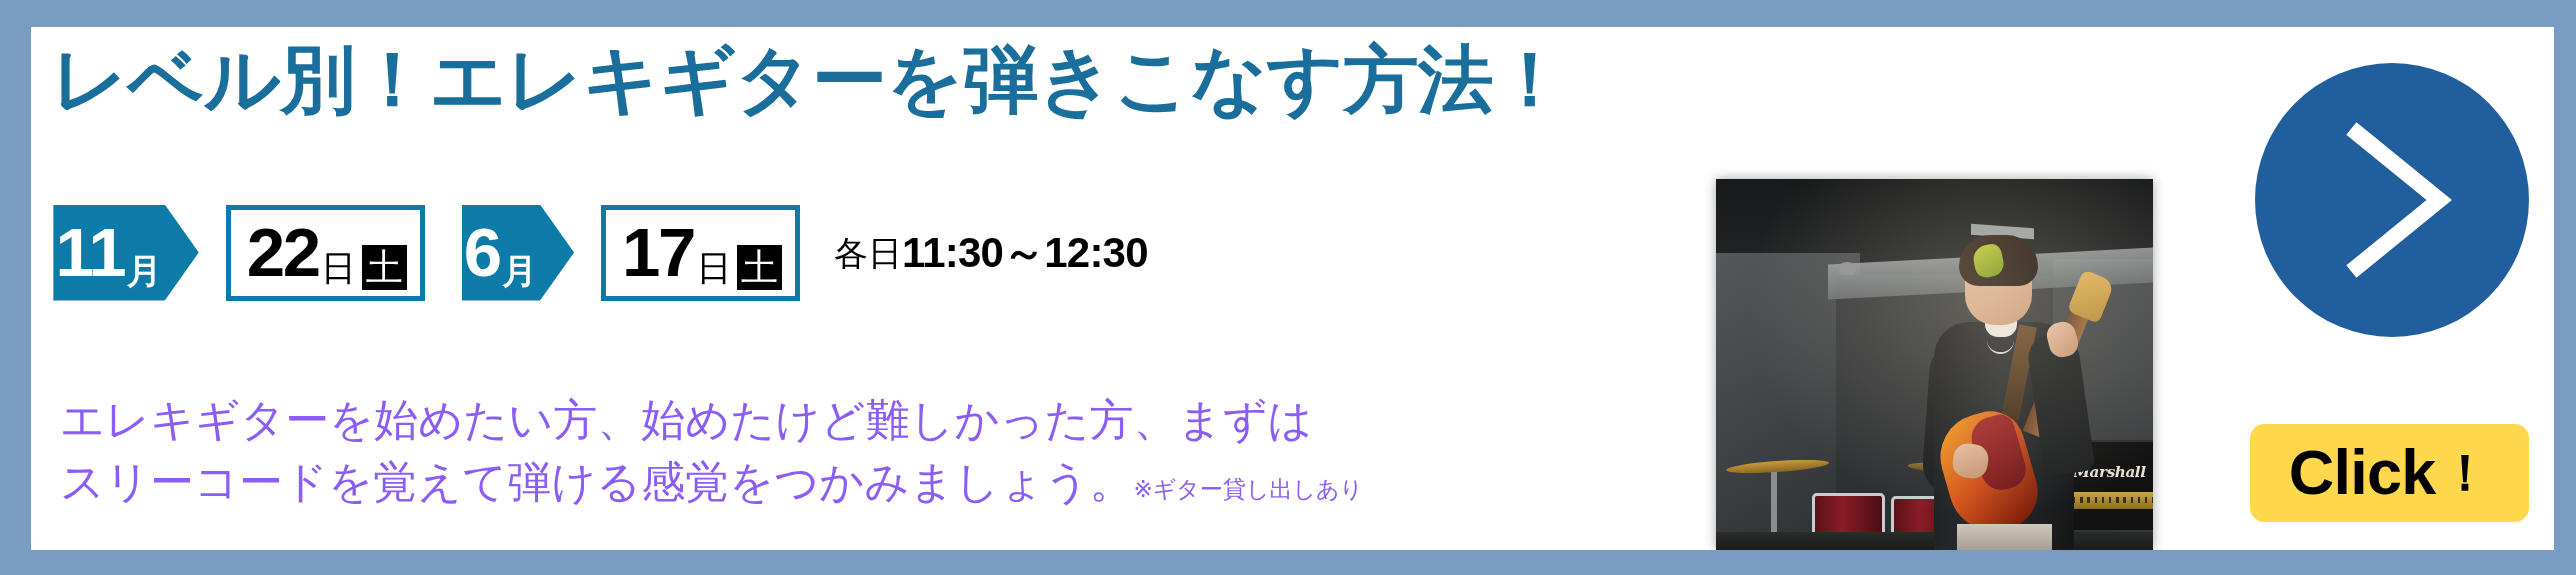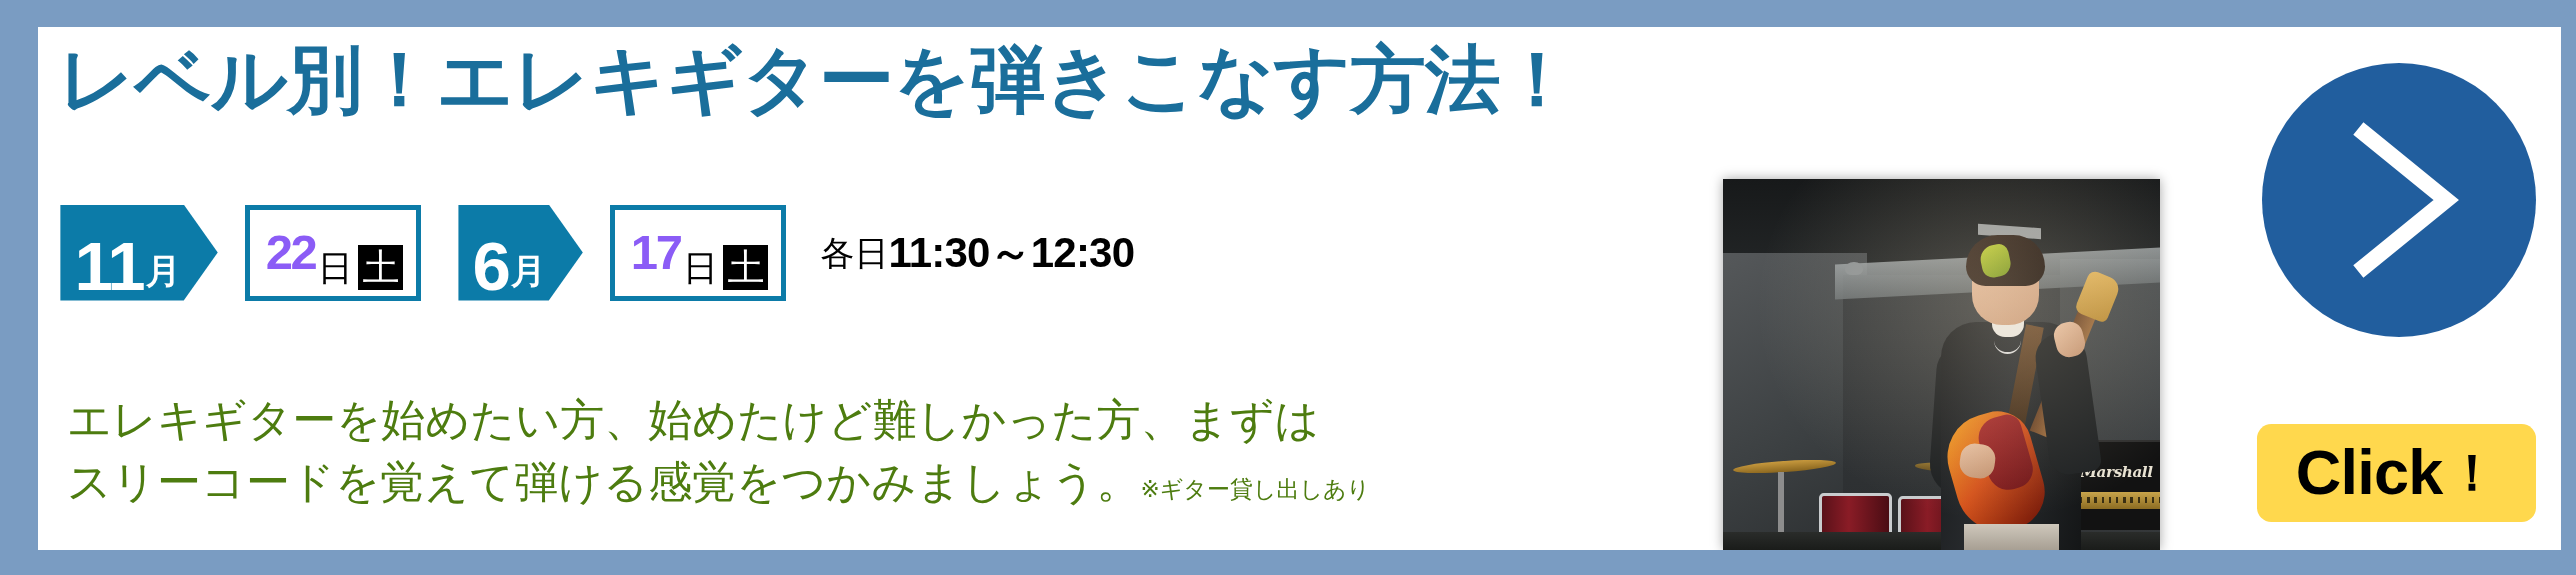--- a/index.html
+++ b/index.html
@@ -8,21 +8,21 @@
     background:#7a9cc2;
     font-family:"Liberation Sans","DejaVu Sans",sans-serif;
     overflow:hidden;
   }
   .banner{
     position:absolute;left:0;top:0;width:2576px;height:576px;
     background:#7a9cc2;
   }
   .inner{
     position:absolute;
-    left:38px;top:26.5px;
+    left:31px;top:26.5px;
     width:2523px;height:523px;
     background:#ffffff;
     overflow:hidden;
     text-decoration:underline;
   }
   
   .title{
     position:absolute;
     left:20px;top:14.4px;
     color:#1a6e9b;
@@ -41,22 +41,22 @@
     left:22.4px;top:178px;
     display:flex;
     align-items:center;
     height:96px;
   }
   .pennant{
     position:relative;
     height:96px;
     background:#0c7ba8;
     display:flex;
-    align-items:flex-end;
-    padding-left:14px;
+    align-items:center;
+    padding-left:2px;
     padding-right:37px;
     box-sizing:border-box;
     clip-path:polygon(0 0, calc(100% - 34px) 0, 100% 50%, calc(100% - 34px) 100%, 0 100%);
   }
   .pennant .mnum{
     color:#ffffff;
     font-size:69px;
     font-weight:bold;
     line-height:1;
     letter-spacing:-1.6px;
@@ -76,22 +76,22 @@
     height:96px;
     box-sizing:border-box;
     border:5.6px solid #0c7ba8;
     background:#ffffff;
     display:flex;
     align-items:center;
     padding:0 13px 0 16px;
     margin-left:27px;
   }
   .daybox .dnum{
-    color:#8b5cf6;
-    font-size:49px;
+    color:#000000;
+    font-size:69px;
     font-weight:bold;
     line-height:1;
     letter-spacing:-2.4px;
     font-family:"Liberation Sans","DejaVu Sans",sans-serif;
   }
   .daybox .dkanji{
     color:#000000;
     font-size:35px;
     font-weight:normal;
     line-height:1;
@@ -137,21 +137,21 @@
     font-weight:bold;
     line-height:1.18;
     white-space:nowrap;
     letter-spacing:-0.8px;
     font-family:"Liberation Sans","DejaVu Sans",sans-serif;
   }
   
   .desc{
     position:absolute;
     left:29px;top:362px;
-    color:#4d7c0f;
+    color:#8b5cf6;
     font-size:44px;
     line-height:1.42;
     white-space:nowrap;
     font-family:"DejaVu Sans","Liberation Sans",sans-serif;
   }
   .desc .note{
     font-size:23px;
   }
   
   .photo{

